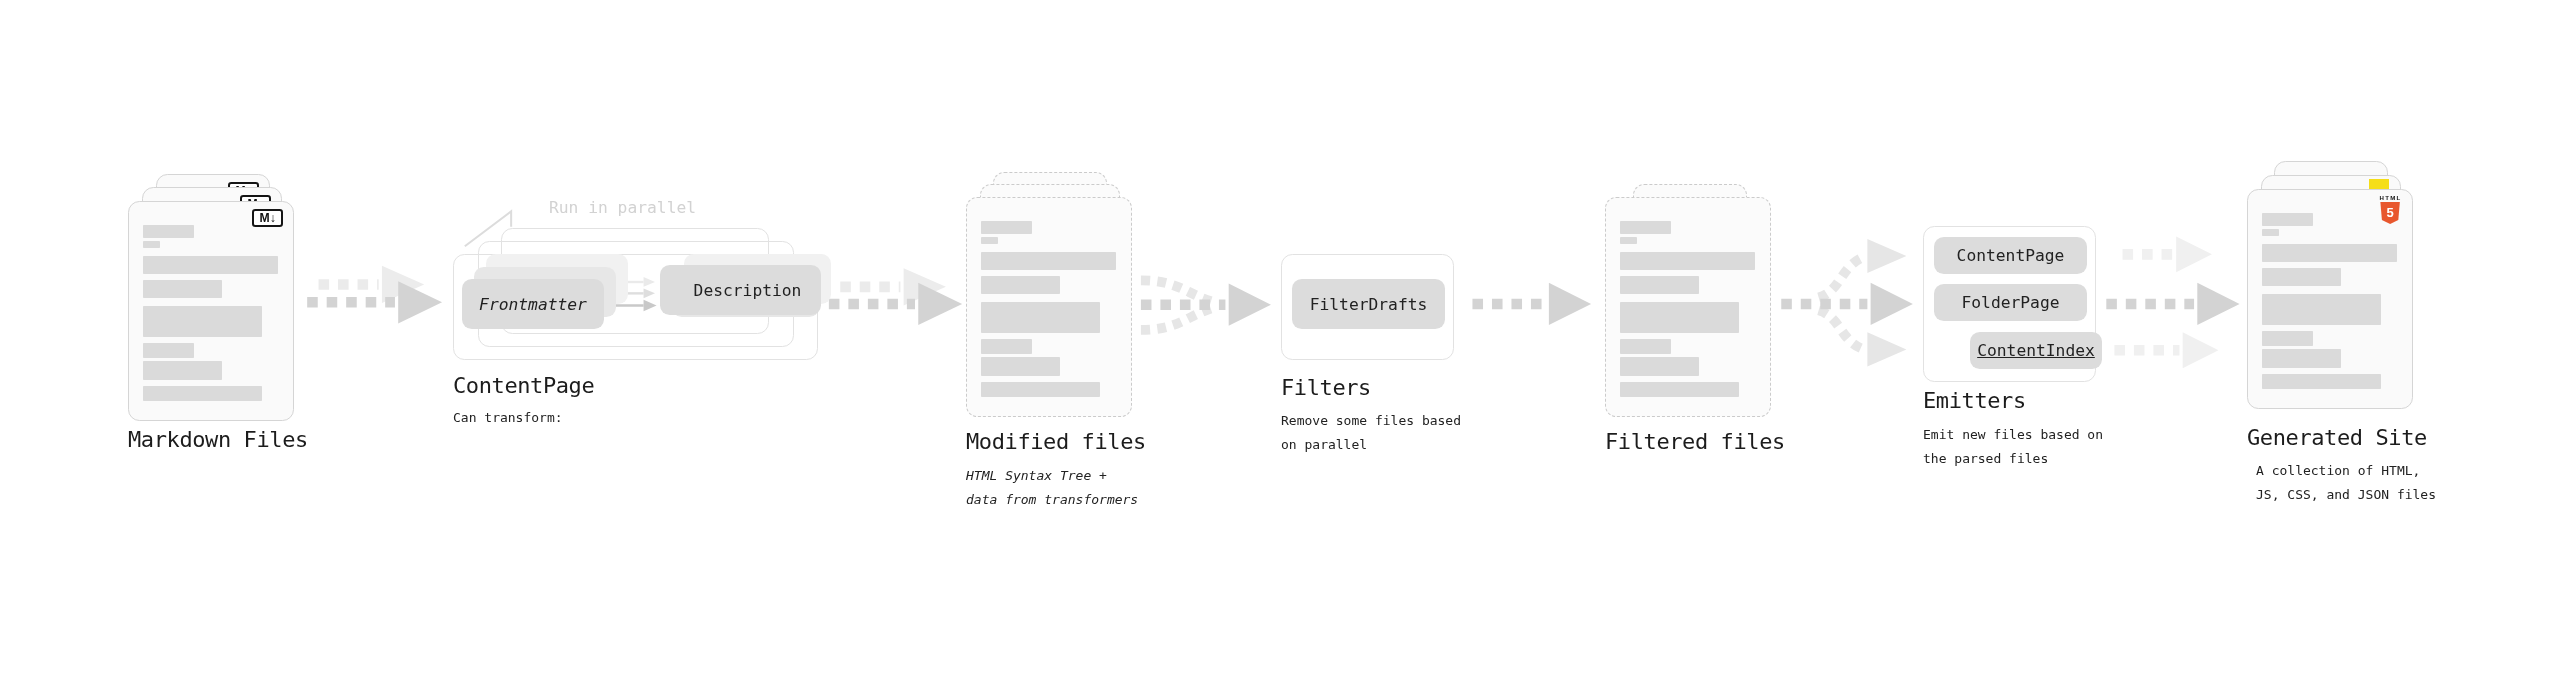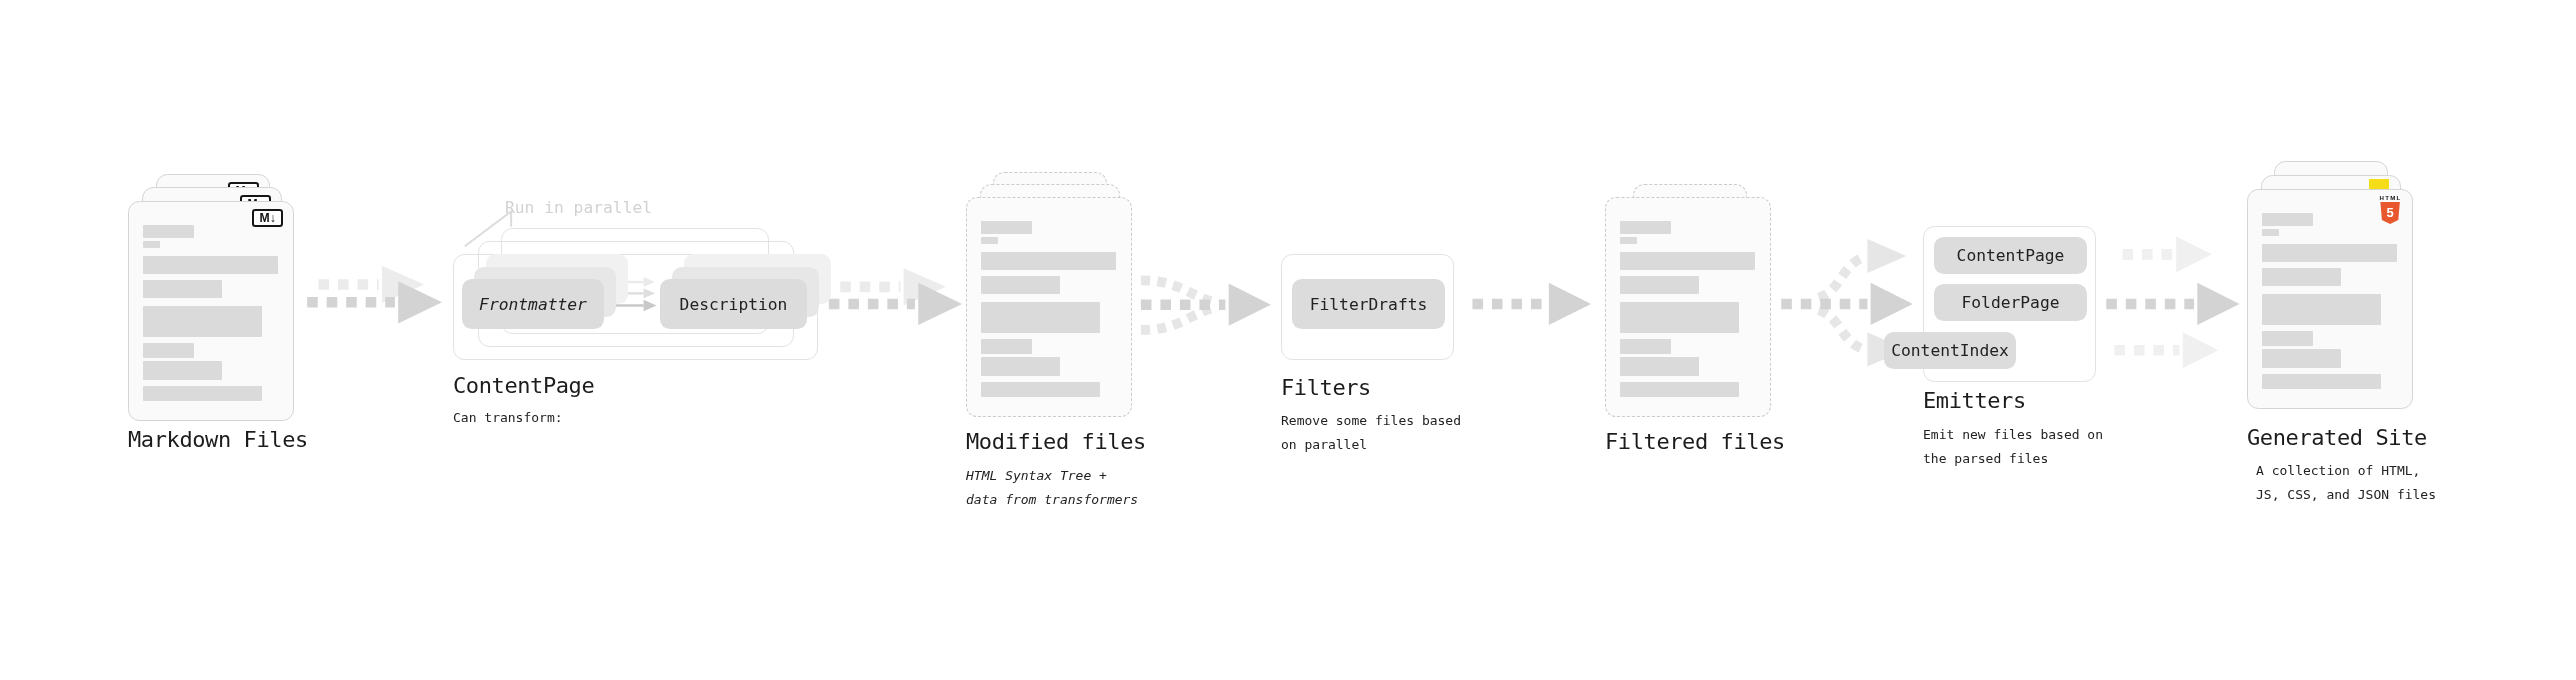--- a/index.html
+++ b/index.html
@@ -44,21 +44,21 @@
   .gbox.filled{background:#ffffff;}
   .pill{position:absolute;border-radius:9.8px;background:#dcdcdc;display:flex;align-items:center;
         justify-content:center;font-size:16.3px;color:#222;}
   .pill.g1{background:#e7e7e7;}
   .pill.g2{background:#f1f1f1;}
 
   
   .stage-title{position:absolute;font-size:22px;color:#1c1c1c;letter-spacing:-0.4px;white-space:nowrap;margin:0;font-weight:normal;}
   .caption{position:absolute;font-size:13px;line-height:24.4px;color:#222;white-space:nowrap;}
   .caption .bullets div{line-height:23px;}
-  .parallel-note{position:absolute;left:505px;top:198px;font-size:16.3px;color:#d2d2d2;white-space:nowrap;}
+  .parallel-note{position:absolute;left:549px;top:198px;font-size:16.3px;color:#d2d2d2;white-space:nowrap;}
 
   
   .t-md{left:128px;top:427px;}   .t-tf{left:453px;top:373px;}
   .t-mod{left:966px;top:429px;} .t-flt{left:1281px;top:375px;}
   .t-fil{left:1605px;top:429px;} .t-emt{left:1923px;top:388px;}
   .t-gen{left:2247px;top:425px;}
   .c-tf{left:453px;top:406px;}   .c-mod{left:966px;top:464px;font-style:italic;}
   .c-flt{left:1281px;top:409px;} .c-emt{left:1923px;top:423px;}
   .c-gen{left:2247px;top:459px;margin-left:9px;}
 </style>
@@ -143,21 +143,21 @@
   <section>
     <div class="parallel-note">Run in parallel</div>
     <div class="gbox" style="left:501px;top:228px;width:268px;height:106px;"></div>
     <div class="gbox" style="left:478px;top:241px;width:316px;height:106px;"></div>
     <div class="gbox" style="left:453px;top:254px;width:365px;height:106px;"></div>
     <div class="pill g2" style="left:486px;top:254px;width:142px;height:50px;"></div>
     <div class="pill g1" style="left:474px;top:267px;width:142px;height:50px;"></div>
     <div class="pill" style="left:462px;top:279px;width:142px;height:50px;font-style:italic;">Frontmatter</div>
     <div class="pill g2" style="left:684px;top:254px;width:147px;height:50px;"></div>
     <div class="pill g1" style="left:672px;top:267px;width:147px;height:50px;"></div>
-    <div class="pill" style="left:660px;top:279px;width:147px;height:50px;">Description</div>
+    <div class="pill" style="left:660px;top:265px;width:147px;height:50px;padding-left:14px;">Description</div>
     <h2 class="stage-title t-tf">ContentPage</h2>
     <div class="caption c-tf">
       <div>Can transform:</div>
     </div>
   </section>
 
   <section>
     <div class="page small dashed" style="left:993px;top:172px;width:114px;"></div>
     <div class="page small dashed" style="left:980px;top:184px;width:140px;"></div>
     <div class="page dashed" style="left:966px;top:197px;">
@@ -199,21 +199,21 @@
         <div class="bar" style="top: 159px; width: 79px; height: 18.7px;"></div>
         <div class="bar" style="top: 184px; width: 119px; height: 15.4px;"></div>
       </div>
     <h2 class="stage-title t-fil">Filtered files</h2>
   </section>
 
   <section>
     <div class="gbox filled" style="left:1923px;top:226px;width:173px;height:156px;"></div>
     <div class="pill" style="left:1934px;top:237px;width:153px;height:37px;">ContentPage</div>
     <div class="pill" style="left:1934px;top:284px;width:153px;height:37px;">FolderPage</div>
-    <div class="pill" style="left:1884px;top:332px;width:132px;height:37px;">ContentIndex</div>
+    <div class="pill" style="left:1970px;top:332px;width:132px;height:37px;text-decoration:underline;">ContentIndex</div>
     <h2 class="stage-title t-emt">Emitters</h2>
     <div class="caption c-emt">
       <div>Emit new files based on</div>
       <div>the parsed files</div>
     </div>
   </section>
 
   <section>
     <div class="page small" style="left:2274px;top:161px;width:114px;">
       <div class="css-badge">

